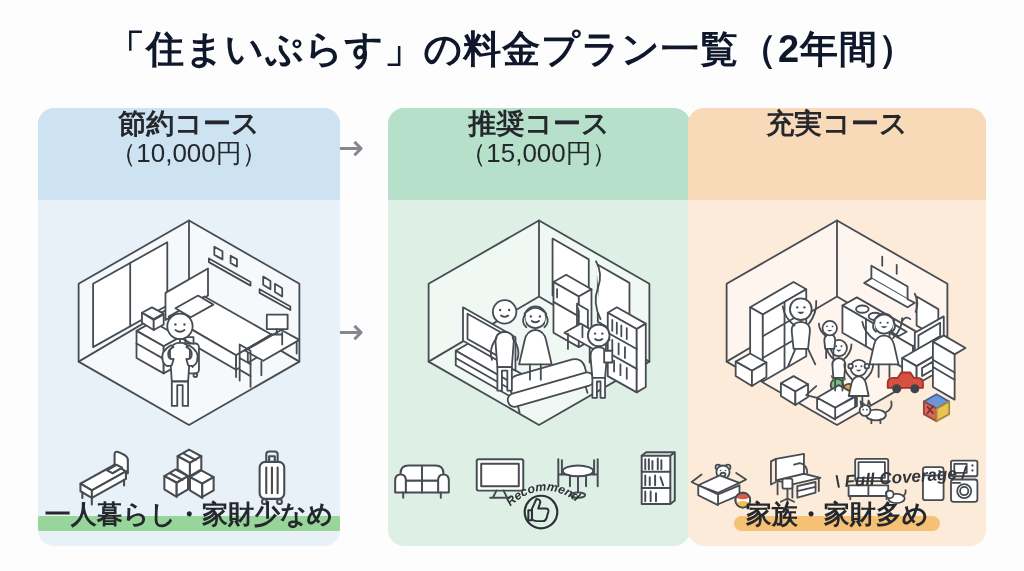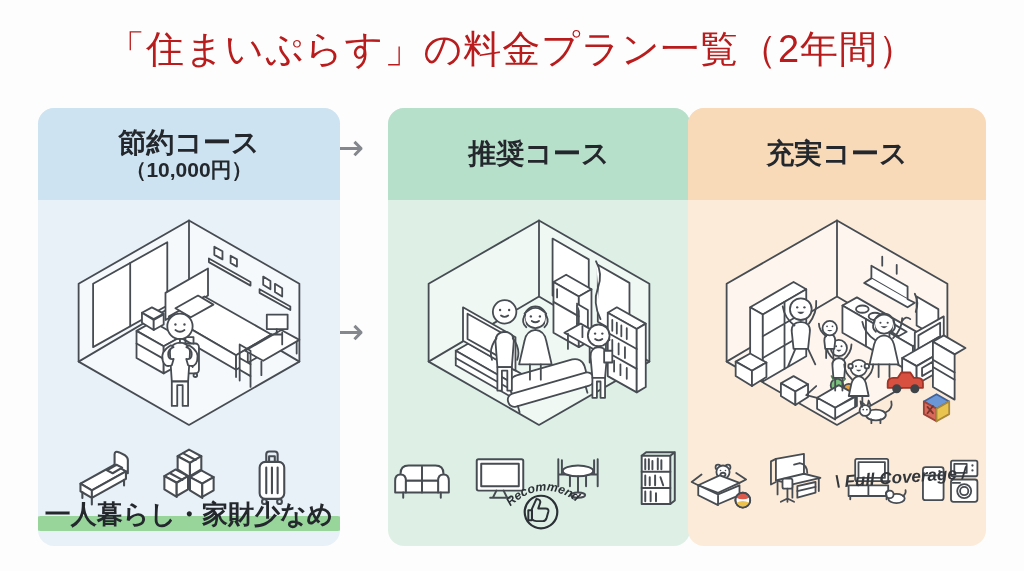--- a/index.html
+++ b/index.html
@@ -4,36 +4,36 @@
 <style>
   html,body{margin:0;padding:0;}
   body{
     width:1024px;height:571px;position:relative;overflow:hidden;
     background:#fdfdfd;
     font-family:"Liberation Sans","DejaVu Sans",sans-serif;
     color:#24282d;
   }
   .title{
     position:absolute;top:24px;left:0;width:100%;
-    text-align:center;font-size:38px;font-weight:normal;color:#b91c1c;
+    text-align:center;font-size:38px;font-weight:bold;color:#0f172a;
     letter-spacing:1px;
   }
   .plan{
     position:absolute;top:108px;width:302px;height:438px;
     border-radius:16px;overflow:hidden;background:var(--body-color);
   }
   .plan-1{left:38px;}
   .plan-2{left:364px;margin-left:24px;}
   .plan-3{left:688px;width:298px;}
   .plan-header{
     height:92px;background:var(--header-color);
-    display:flex;flex-direction:column;align-items:center;justify-content:center;
+    display:flex;flex-direction:column;align-items:center;justify-content:flex-start;
   }
   .plan-name{font-size:28px;font-weight:bold;line-height:1.12;}
-  .plan-price{font-size:21px;font-weight:bold;line-height:1.12;}
+  .plan-price{font-size:26px;font-weight:normal;line-height:1.12;}
   .room{display:block;margin:6px auto 0;}
   .items-row{
     display:flex;justify-content:center;align-items:flex-end;gap:10px;
     height:80px;margin-top:0;
   }
   .caption-wrap{
     position:absolute;bottom:14px;left:0;width:100%;
     text-align:center;white-space:nowrap;
   }
   .caption{
@@ -162,20 +162,21 @@
   </div>
 
   <div class="caption-wrap">
     <span class="caption">一人暮らし・家財少なめ</span>
   </div>
 </div>
 
 <div class="plan plan-2" style="--header-color: #b7e0cb; --body-color: #def0e6;">
   <div class="plan-header">
     <div class="plan-name">推奨コース</div>
+    <div class="plan-price">（15,000円）</div>
   </div>
 
   <svg class="room" viewBox="0 0 300 252" width="272" height="228" stroke="#474c53" stroke-width="2" fill="none">
     <path d="M150 16 L272 86 L272 172 L150 242 L28 172 L28 86 Z" fill="rgba(255,255,255,0.55)"></path>
     <path d="M150 16 V100 M150 100 L28 172 M150 100 L272 172"></path>
     <g>
       <path d="M165 36 L205 59 L205 122 L165 99 Z" fill="#fff"></path>
       <path d="M215 65 L250 85 L250 148 L215 128 Z" fill="#fff"></path>
       <path d="M213 61 q8 14 2 30 q-6 16 3 34" fill="#fff"></path>
     </g>
@@ -461,13 +462,16 @@
       <circle cx="66" cy="18" r="1.4" fill="#474c53" stroke="none"></circle>
       <circle cx="66" cy="24" r="1.4" fill="#474c53" stroke="none"></circle>
       <rect x="40" y="35" width="32" height="27" rx="3" fill="#fff"></rect>
       <circle cx="56" cy="49" r="8.5"></circle>
       <circle cx="56" cy="49" r="5"></circle>
       <path d="M42 39 h9"></path>
     </svg>
   </div>
 
   <div class="annotation">\ Full Coverage /</div>
+  <div class="caption-wrap">
+    <span class="caption">家族・家財多め</span>
+  </div>
 </div>
 
 </body></html>

